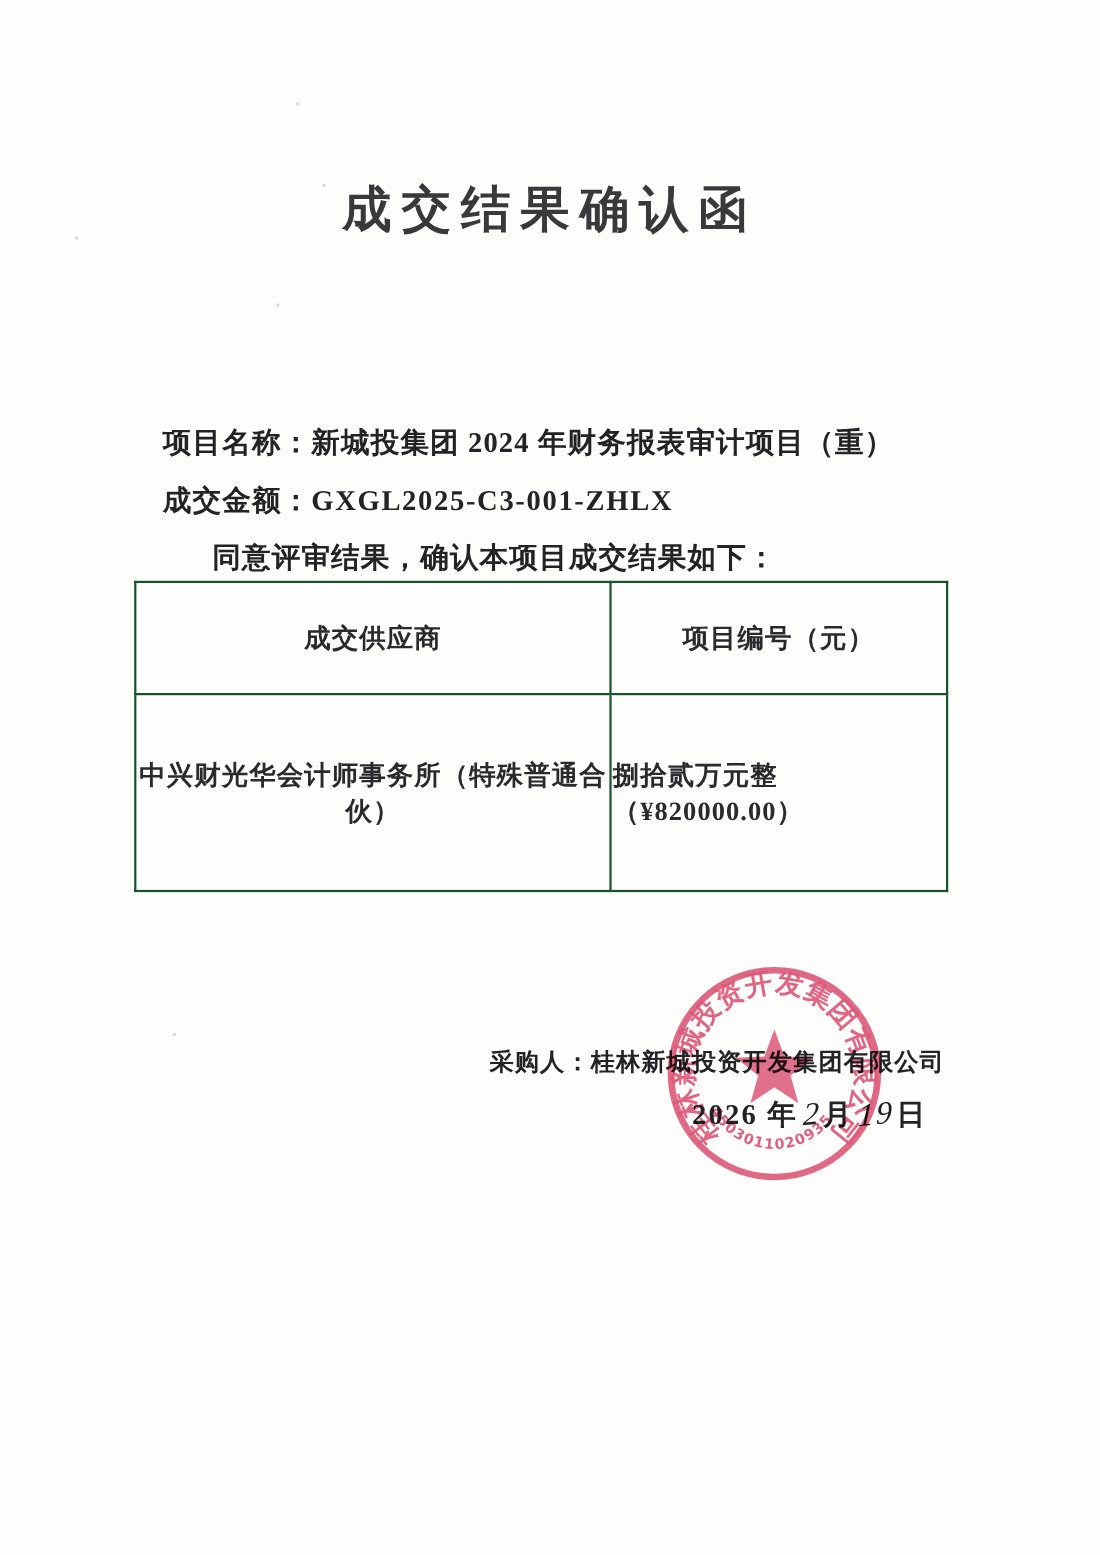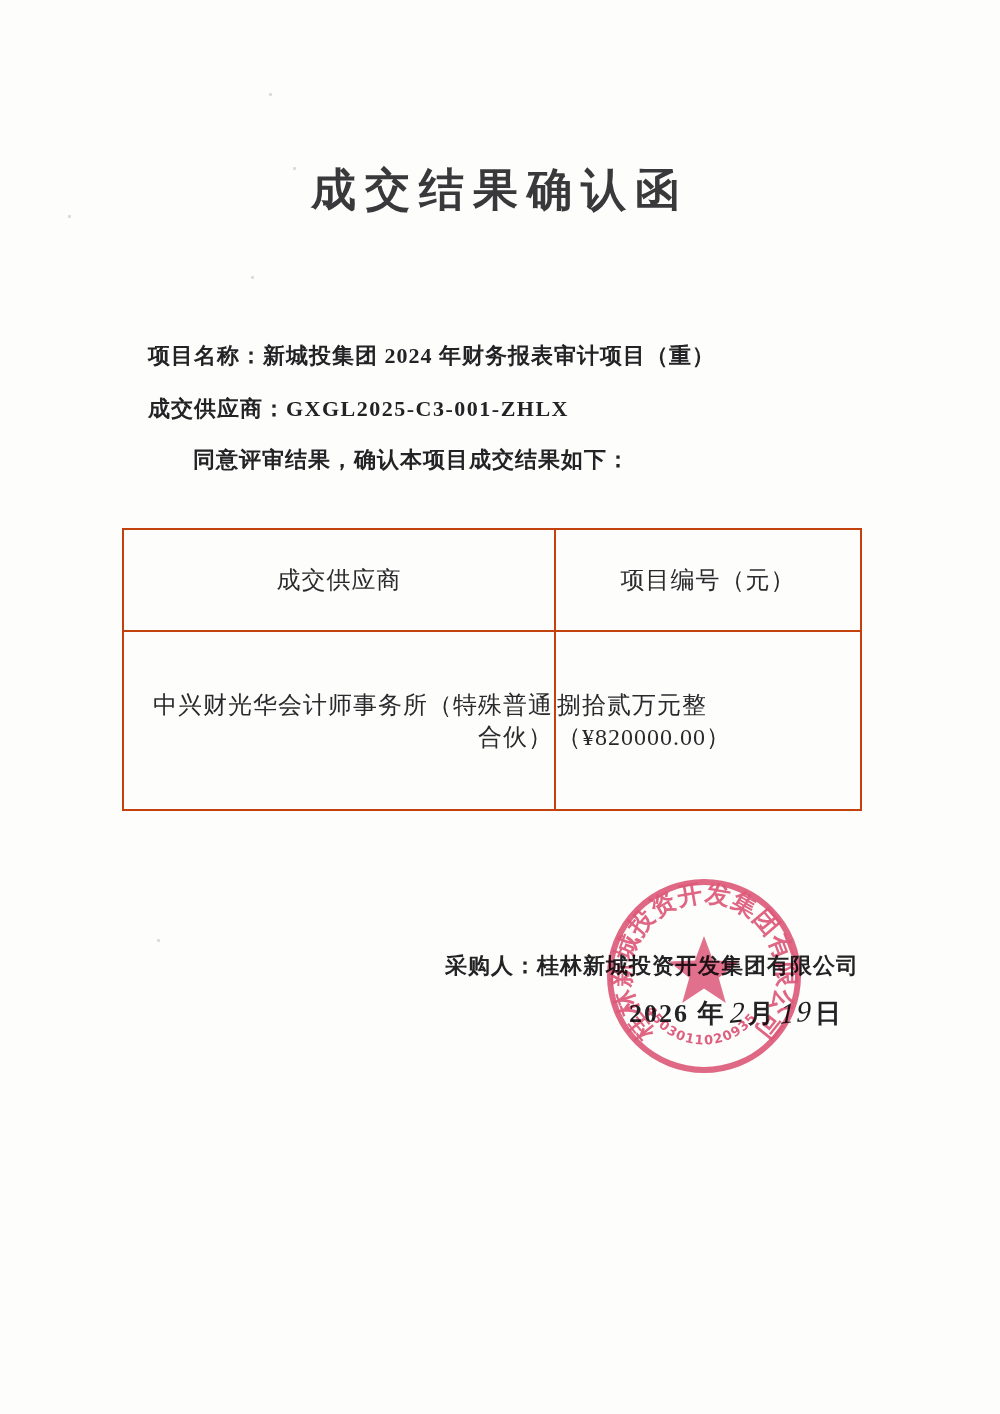--- a/index.html
+++ b/index.html
@@ -18,52 +18,53 @@
     margin:0;
     text-align:center;
     font-family:"DejaVu Sans","Liberation Sans",sans-serif;
     font-size:45px;
     font-weight:700;
     letter-spacing:9px;
     color:#39393b;
   }
   .info-line{
     position:absolute;
-    font-size:22px;
+    font-size:26px;
     font-weight:700;
     letter-spacing:1px;
     white-space:nowrap;
+    margin-top:44px;
   }
   .line-name{left:148px;top:341px;}
   .line-code{left:148px;top:394px;}
   .line-statement{left:193px;top:445px;}
   .code-value{
     font-family:"Liberation Serif","DejaVu Serif",serif;
     font-weight:600;
     letter-spacing:1.5px;
   }
   .result-table{
     position:absolute;
     left:122px;top:528px;
     width:738px;
     border-collapse:collapse;
     table-layout:fixed;
     font-size:24px;
     color:#2a2a2c;
   }
   .result-table th,.result-table td{
-    border:2px solid #c2410c;
-    font-weight:400;
+    border:2px solid #14532d;
+    font-weight:700;
     letter-spacing:1px;
   }
   .result-table th{height:98px;text-align:center;vertical-align:middle;font-size:24px;}
   .result-table td{height:175px;vertical-align:middle;}
   .col-supplier{width:432px;}
   .col-amount{width:306px;}
-  .cell-supplier{text-align:right;padding-left:24px;}
+  .cell-supplier{text-align:center;}
   .cell-amount{text-align:left;}
   .sign-line{
     position:absolute;
     left:445px;top:951px;
     font-size:22px;
     font-weight:700;
     letter-spacing:1px;
     white-space:nowrap;
     z-index:2;
   }
@@ -106,21 +107,21 @@
 
 <div class="page">
 
   <h1 class="title">成交结果确认函</h1>
 
   <div class="info-line line-name">
     <span>项目名称：</span><span>新城投集团 2024 年财务报表审计项目（重）</span>
   </div>
 
   <div class="info-line line-code">
-    <span>成交供应商：</span><span class="code-value">GXGL2025-C3-001-ZHLX</span>
+    <span>成交金额：</span><span class="code-value">GXGL2025-C3-001-ZHLX</span>
   </div>
 
   <div class="info-line line-statement">同意评审结果，确认本项目成交结果如下：</div>
 
   <table class="result-table">
     <colgroup>
         <col class="col-supplier">
         <col class="col-amount">
       </colgroup>
     <tbody>

